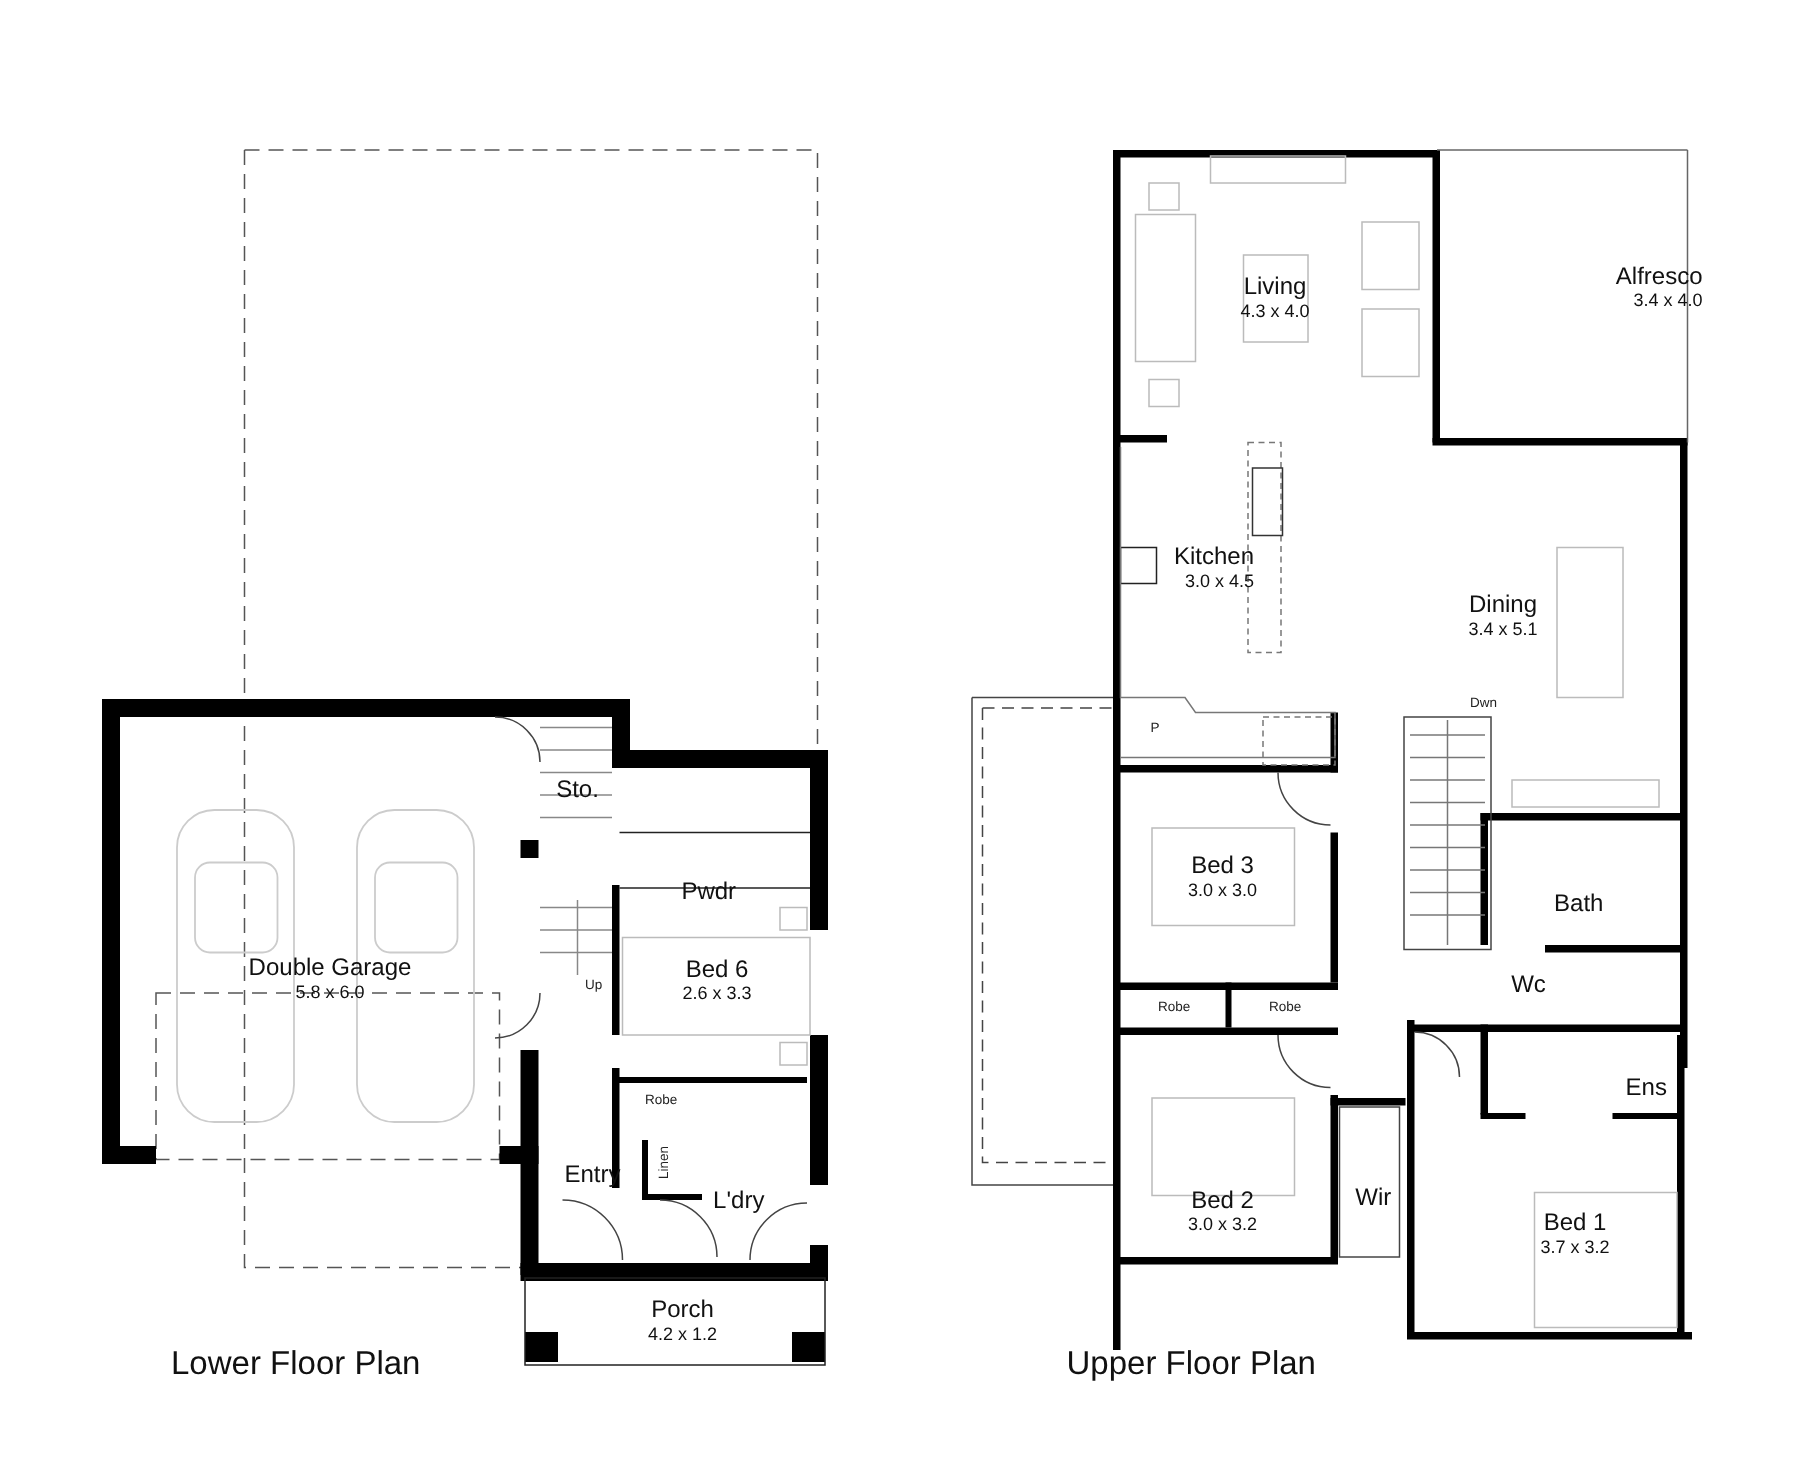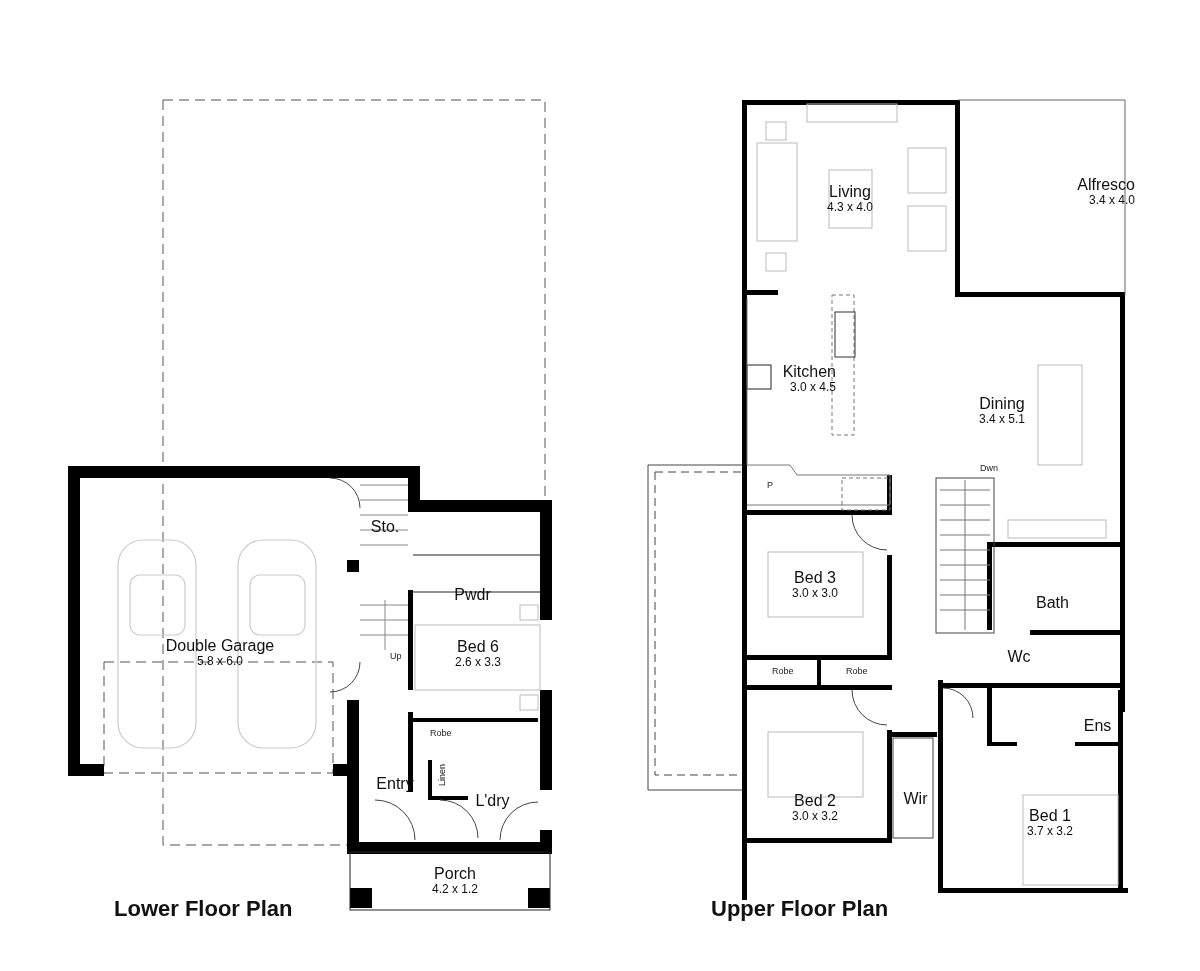--- a/index.html
+++ b/index.html
@@ -2,21 +2,21 @@
 <html><head>
 <meta charset="utf-8">
 <style>
   html,body{margin:0;padding:0;background:#ffffff;}
   body{width:1200px;height:971px;position:relative;overflow:hidden;font-family:"Liberation Sans",sans-serif;color:#111;}
   svg{position:absolute;left:0;top:0;}
   .lbl{position:absolute;text-align:center;white-space:nowrap;line-height:1.1;}
   .room{font-size:16px;}
   .dim{font-size:12px;}
   .small{font-size:9px;color:#222;}
-  .title{font-size:22px;position:absolute;white-space:nowrap;font-weight:bold;}
+  .title{font-size:22px;position:absolute;white-space:nowrap;}
 </style>
 </head>
 <body>
 
 <svg width="1200" height="971" viewBox="0 0 1200 971">
 
   <g fill="none">
 
     <path d="M163 100 H545 V505" stroke="#555" stroke-dasharray="10,6" stroke-width="1"></path>
     <path d="M163 100 V845 H350" stroke="#555" stroke-dasharray="10,6" stroke-width="1"></path>

